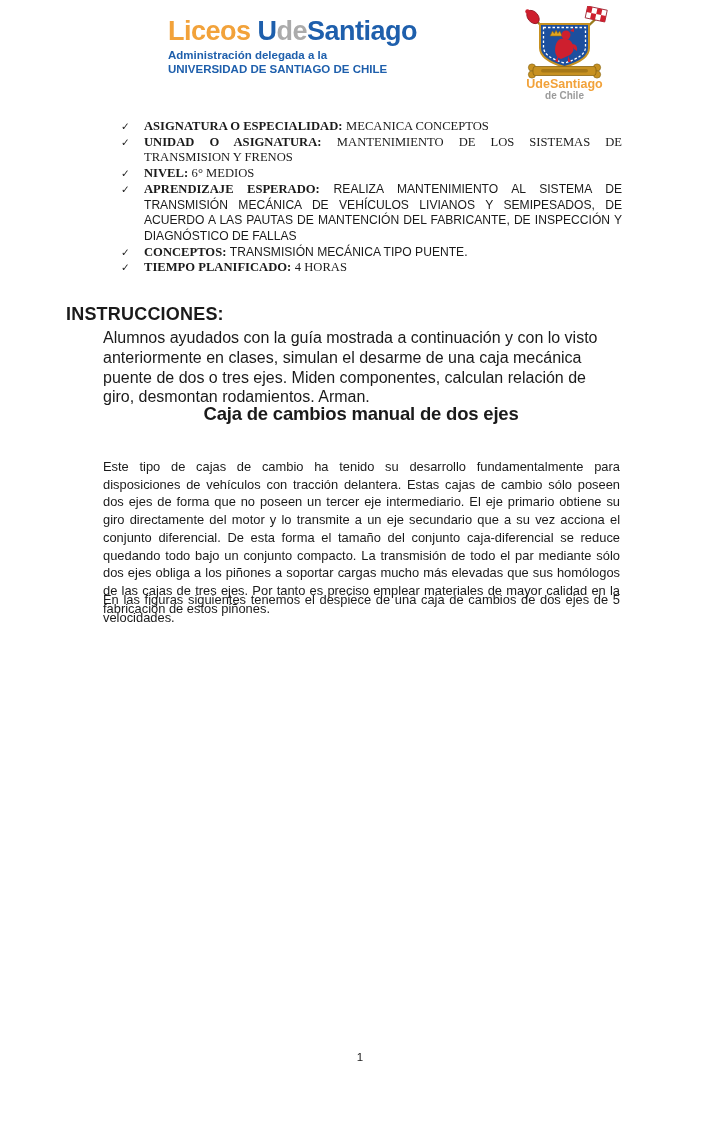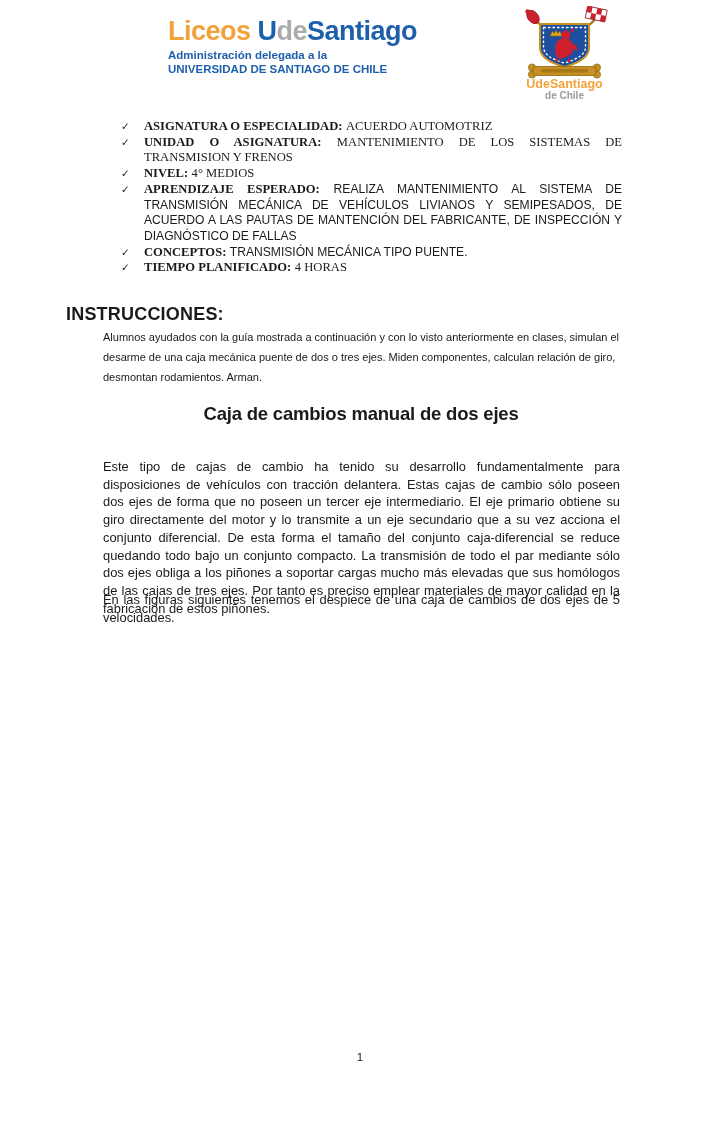--- a/index.html
+++ b/index.html
@@ -28,21 +28,21 @@
   }
   .item-body { flex:1; text-align:justify; font-size:12.6px; line-height:15.7px; }
   .lbl { font-weight:bold; font-family:"Liberation Serif", serif; }
   .val-serif { font-family:"Liberation Serif", serif; }
   .val-sans  { font-family:"Liberation Sans", sans-serif; font-size:12.1px; }
 
   
   .instr-head { position:absolute; left:66px; top:304px; font-size:18px; font-weight:bold; letter-spacing:0.2px; }
   .intro {
     position:absolute; left:103px; top:328px; width:517px;
-    font-size:11px; line-height:19.8px; text-align:left;
+    font-size:16px; line-height:19.8px; text-align:left;
   }
 
   
   .sec-title {
     position:absolute; left:0; top:403px; width:722px; text-align:center;
     font-size:18.5px; font-weight:bold; letter-spacing:-0.2px;
   }
   .body-para {
     position:absolute; left:103px; width:517px;
     font-size:12.9px; line-height:17.7px; text-align:justify;
@@ -111,31 +111,31 @@
     </g>
 
     <text x="52.5" y="82" text-anchor="middle" font-family="Liberation Sans, sans-serif" font-size="12.5" font-weight="bold" fill="#F2A23A">UdeSantiago</text>
     <text x="52.5" y="93" text-anchor="middle" font-family="Liberation Sans, sans-serif" font-size="10" font-weight="bold" fill="#9B9B9B">de Chile</text>
   </svg>
 
   <div class="info-list">
 
     <div class="info-item">
       <span class="check">✓</span>
-      <div class="item-body"><span class="lbl">ASIGNATURA O ESPECIALIDAD:</span> <span class="val-serif">ACUERDO AUTOMOTRIZ</span></div>
+      <div class="item-body"><span class="lbl">ASIGNATURA O ESPECIALIDAD:</span> <span class="val-serif">MECANICA CONCEPTOS</span></div>
     </div>
 
     <div class="info-item">
       <span class="check">✓</span>
       <div class="item-body"><span class="lbl">UNIDAD O ASIGNATURA:</span> <span class="val-serif">MANTENIMIENTO DE LOS SISTEMAS DE TRANSMISION Y FRENOS</span></div>
     </div>
 
     <div class="info-item">
       <span class="check">✓</span>
-      <div class="item-body"><span class="lbl">NIVEL:</span> <span class="val-serif">4° MEDIOS</span></div>
+      <div class="item-body"><span class="lbl">NIVEL:</span> <span class="val-serif">6° MEDIOS</span></div>
     </div>
 
     <div class="info-item">
       <span class="check">✓</span>
       <div class="item-body"><span class="lbl">APRENDIZAJE ESPERADO:</span> <span class="val-sans">REALIZA MANTENIMIENTO AL SISTEMA DE TRANSMISIÓN MECÁNICA DE VEHÍCULOS LIVIANOS Y SEMIPESADOS, DE ACUERDO A LAS PAUTAS DE MANTENCIÓN DEL  FABRICANTE, DE INSPECCIÓN Y DIAGNÓSTICO DE FALLAS</span></div>
     </div>
 
     <div class="info-item">
       <span class="check">✓</span>
       <div class="item-body"><span class="lbl">CONCEPTOS:</span> <span class="val-sans">TRANSMISIÓN MECÁNICA TIPO PUENTE.</span></div>

